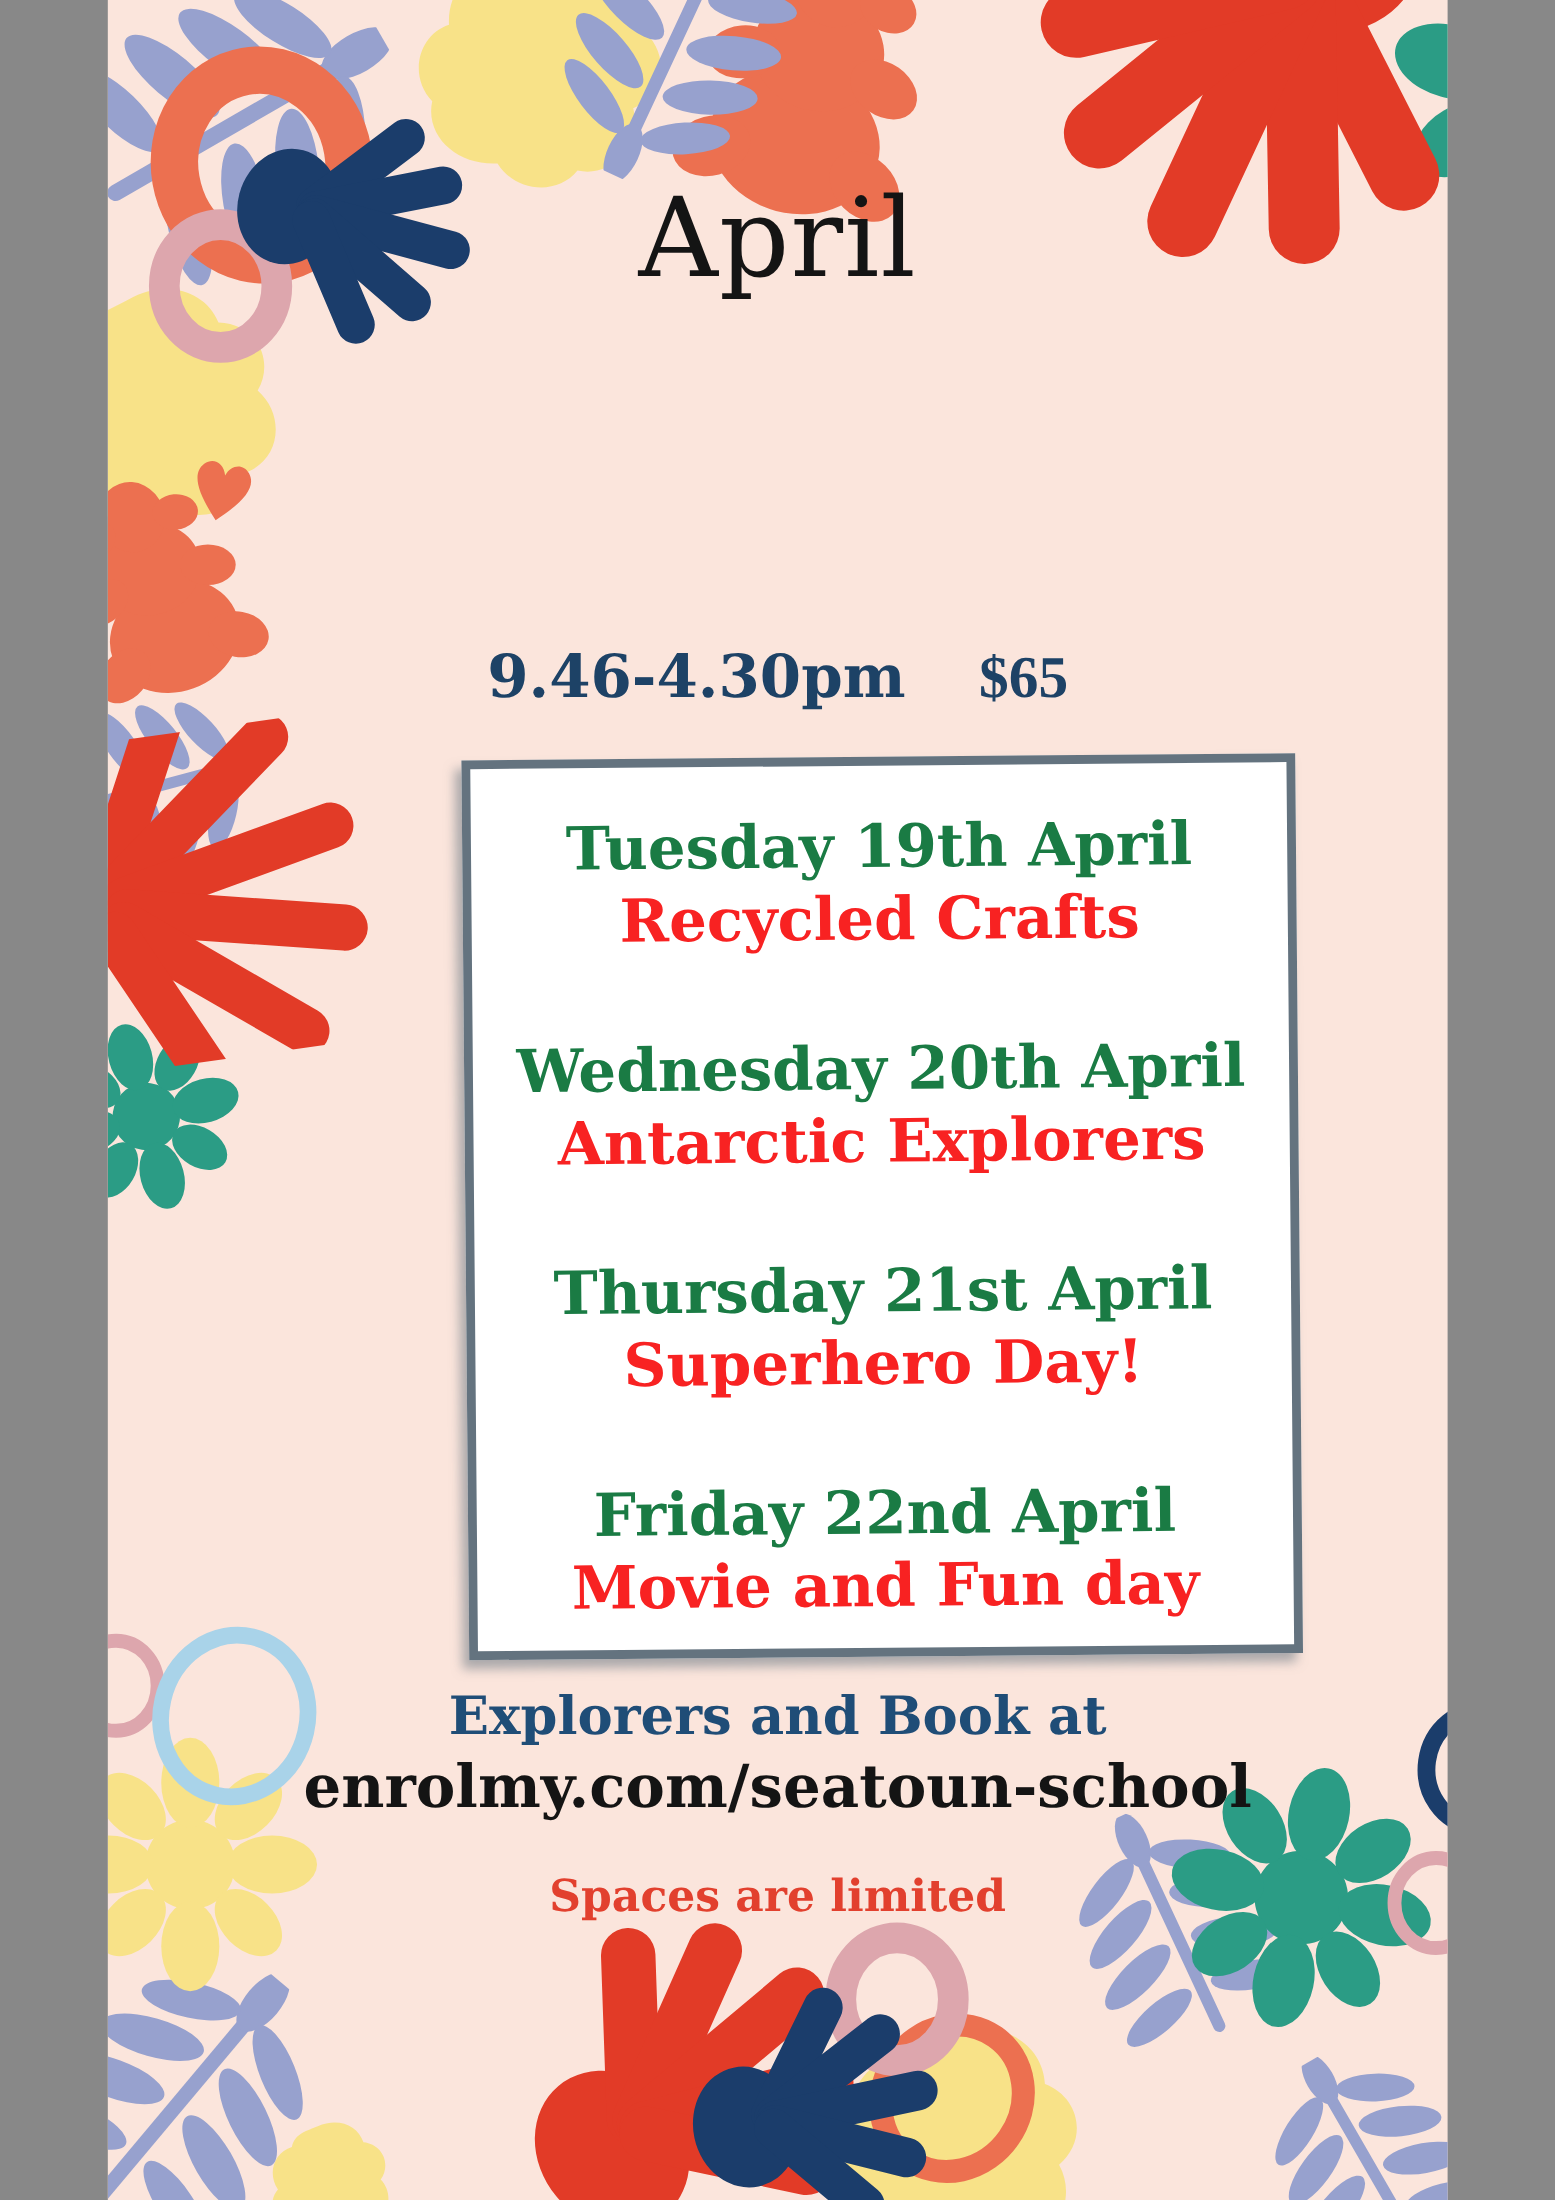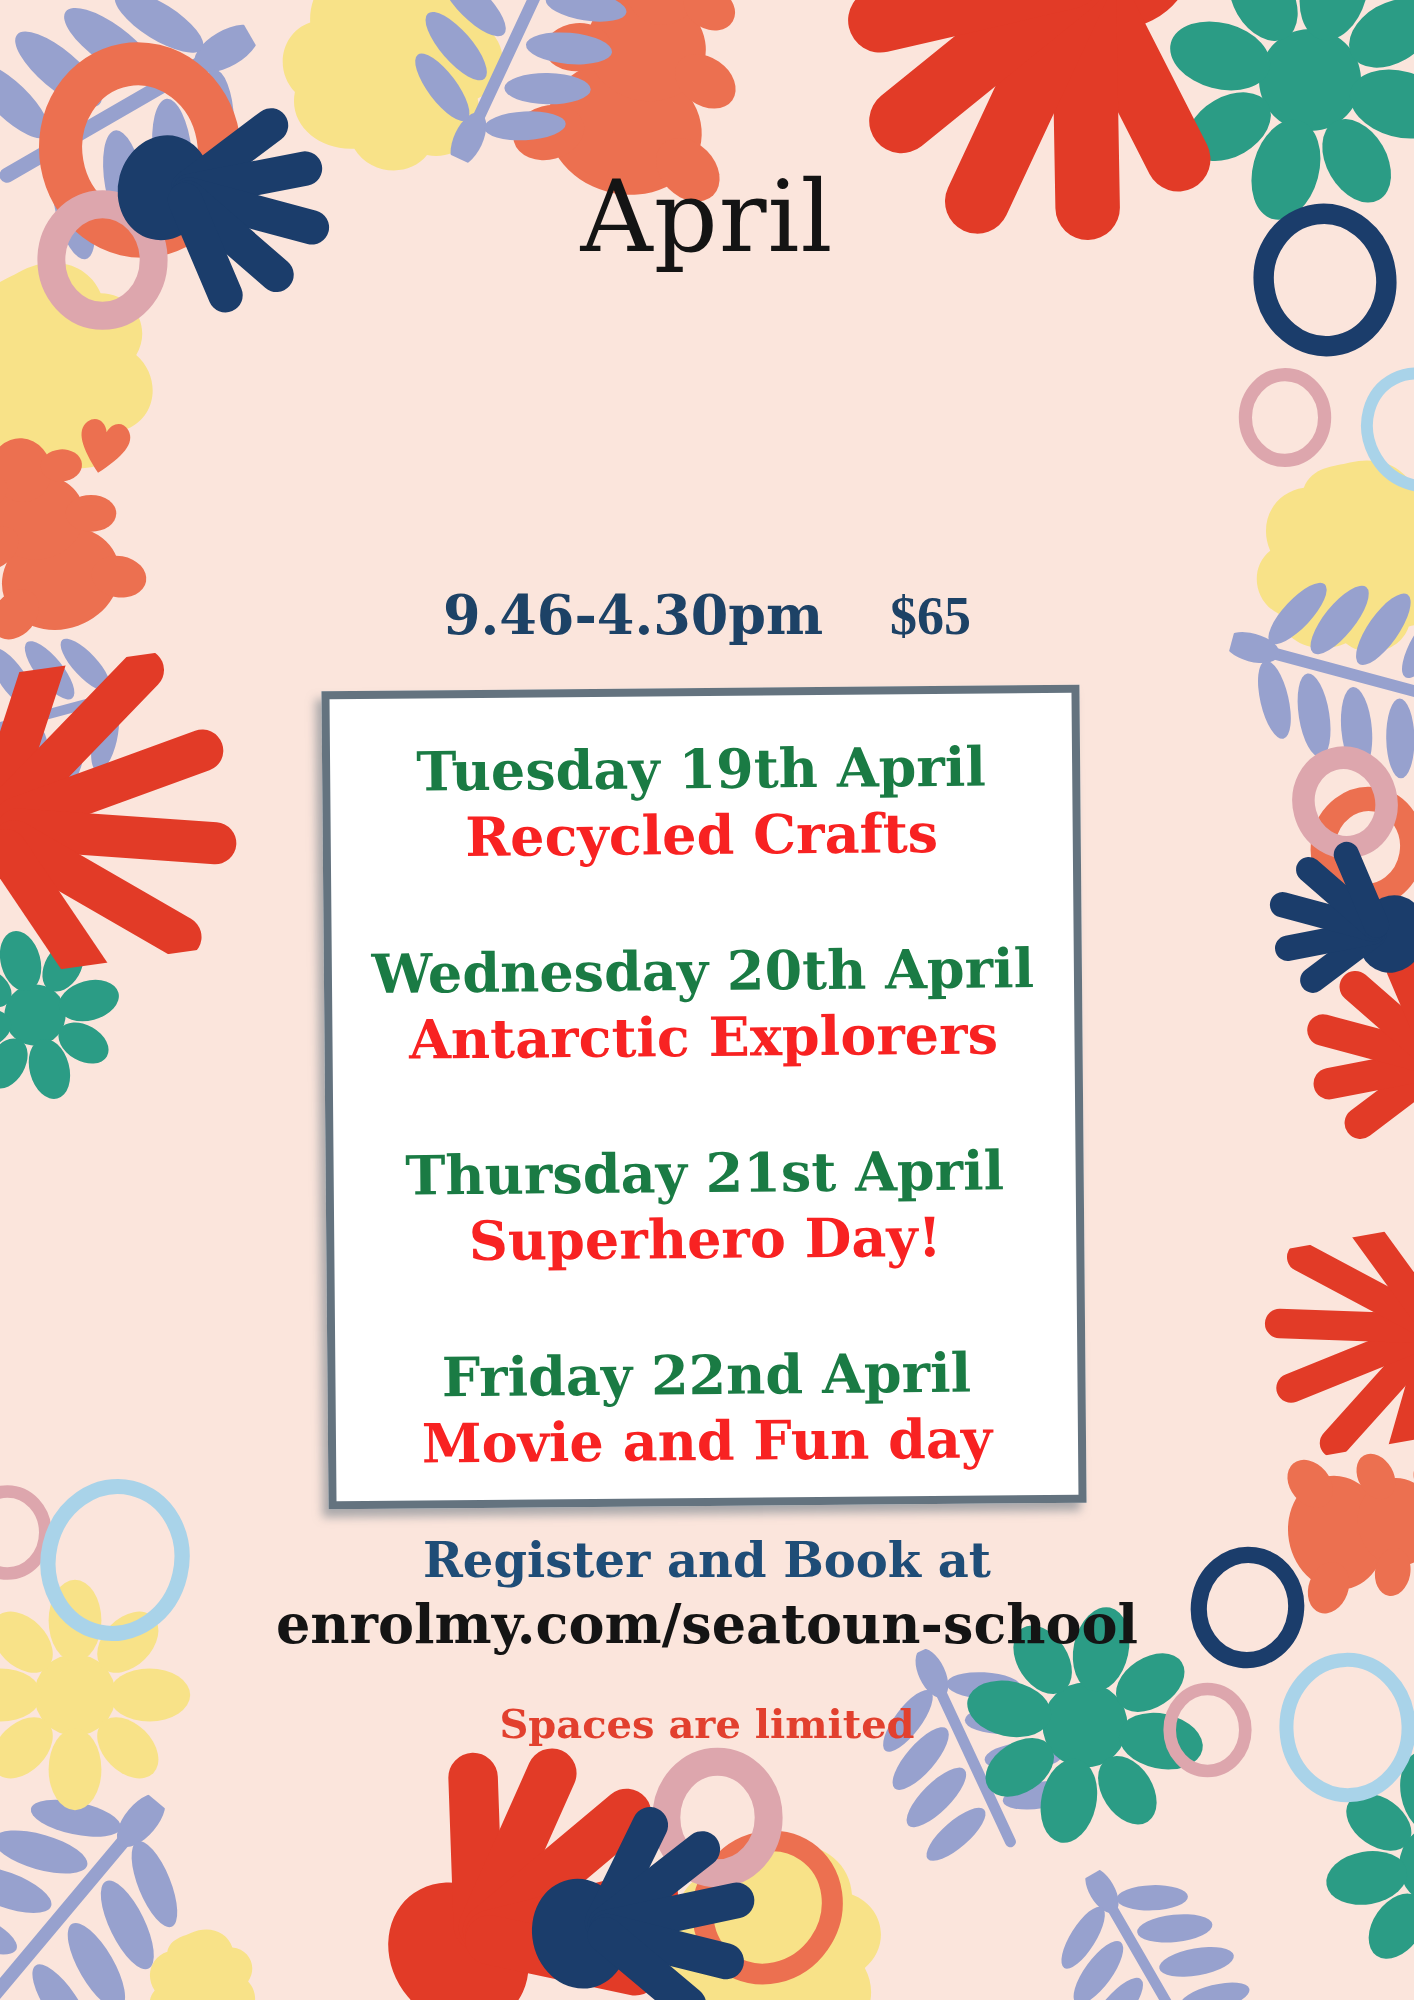--- a/index.html
+++ b/index.html
@@ -17,21 +17,21 @@
     --green:#1a7b44;
     --redtext:#f82222;
     --register:#1f4d77;
     --note:#e2402e;
     --boxborder:#64737f;
   }
   html,body{margin:0;padding:0;}
   body{background:#888;}
   .poster{
     position:relative;
-    width:1414px;height:2000px;
+    width:1218px;height:2000px;
     background:var(--bg);
     overflow:hidden;
     margin:0 auto;
     font-family:"DejaVu Serif","Liberation Serif",serif;
   }
   .decor-layer{position:absolute;left:0;top:0;width:1414px;height:2000px;pointer-events:none;}
   .c-red{color:var(--red);} .c-coral{color:var(--coral);} .c-yellow{color:var(--yellow);}
   .c-teal{color:var(--teal);} .c-navy{color:var(--navy);} .c-lav{color:var(--lav);}
   .c-pink{color:var(--pink);} .c-blue{color:var(--blue);}
 
@@ -244,17 +244,17 @@
     <div class="entry">
       <div class="day">Thursday 21st April</div>
       <div class="activity">Superhero Day!</div>
     </div>
     <div class="entry">
       <div class="day">Friday 22nd April</div>
       <div class="activity">Movie and Fun day</div>
     </div>
   </div>
 
-  <div class="register-line">Register and Book at</div>
+  <div class="register-line">Explorers and Book at</div>
   <div class="register-url">enrolmy.com/seatoun-school</div>
   <div class="note-line">Spaces are limited</div>
 
 </div>
 
 </body></html>

